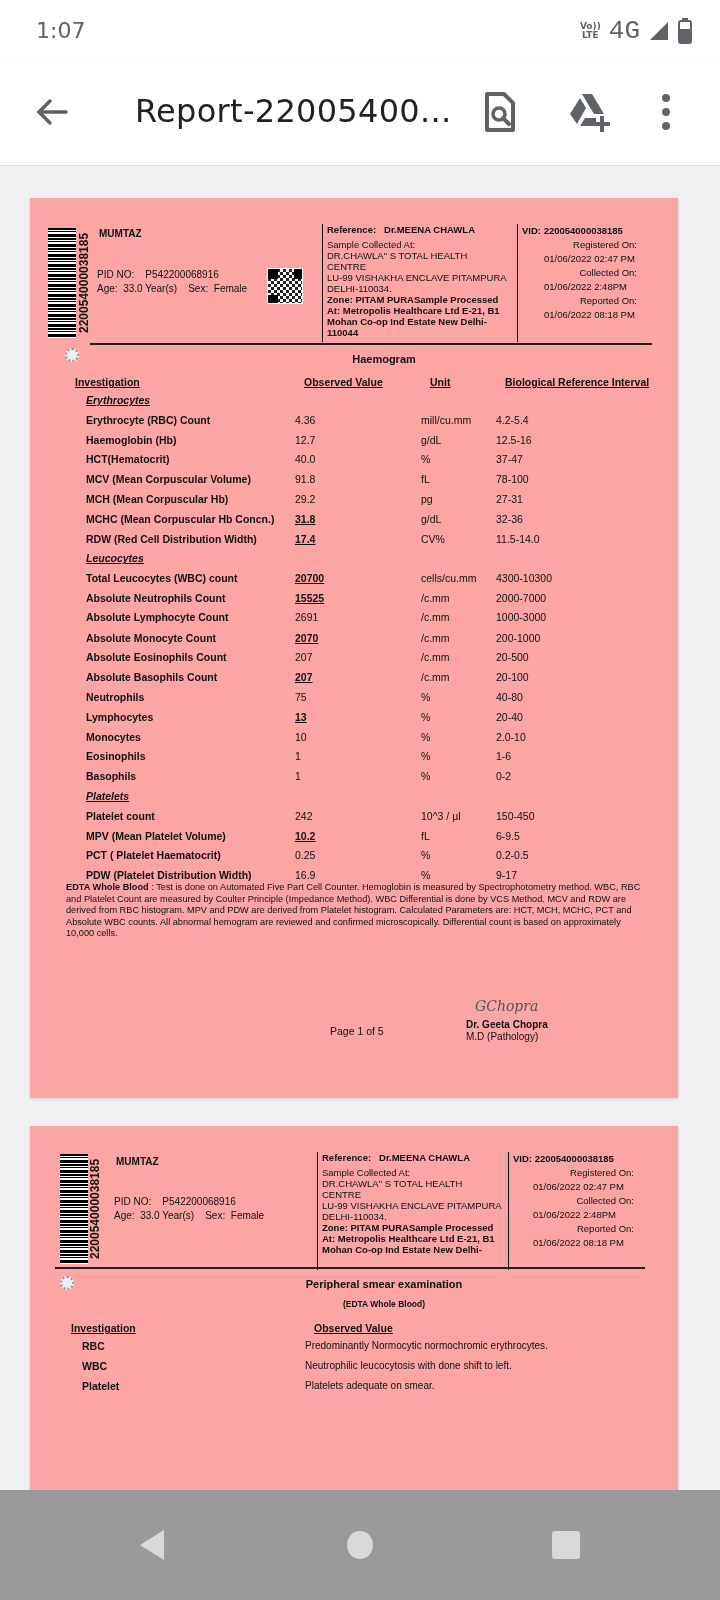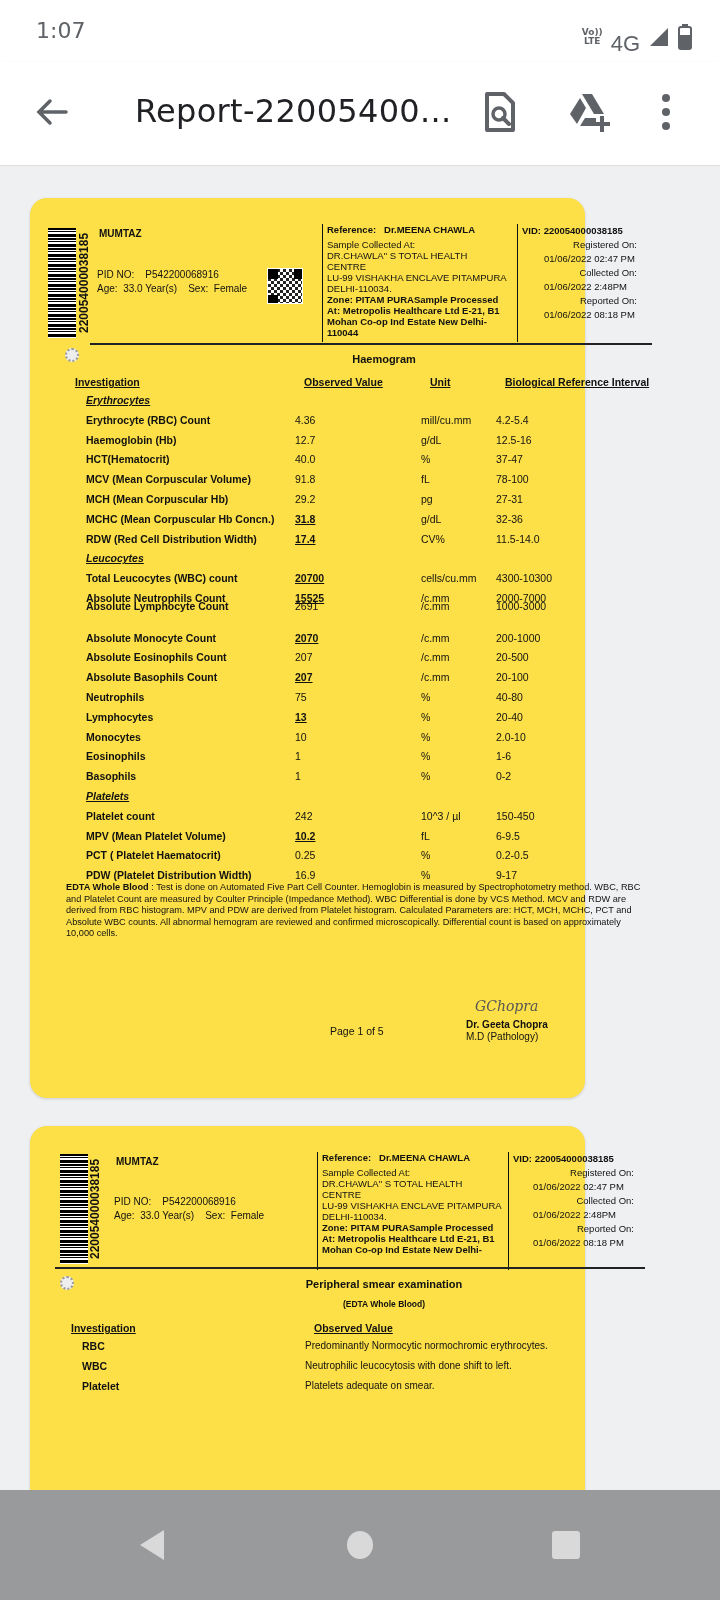--- a/index.html
+++ b/index.html
@@ -1,27 +1,27 @@
 <!DOCTYPE html>
 <html><head>
 <meta charset="utf-8">
 <style>
   * { box-sizing: border-box; margin: 0; padding: 0; }
   html, body { width: 720px; height: 1600px; overflow: hidden; background: #f1f2f4; font-family: "Liberation Sans", sans-serif; }
   .status-bar { position: absolute; top: 0; left: 0; width: 720px; height: 62px; background: #fff; }
   .status-time { position: absolute; left: 36px; top: 18px; font-size: 22px; color: #5f6368; font-family: "DejaVu Sans", sans-serif; }
   .status-icons { position: absolute; right: 28px; top: 16px; display: flex; align-items: center; gap: 8px; color: #5f6368; }
   .volte { font-size: 9px; line-height: 9px; font-weight: bold; text-align: center; font-family: "DejaVu Sans", sans-serif; }
-  .net4g { font-size: 22px; font-family: Liberation Sans, sans-serif; margin-top: 15px; }
+  .net4g { font-size: 26px; font-family: Liberation Mono, monospace; }
   .app-bar { position: absolute; top: 62px; left: 0; width: 720px; height: 104px; background: #fff; border-bottom: 1px solid #e0e0e0; box-shadow: 0 1px 3px rgba(0,0,0,0.08); }
   .back-btn { position: absolute; left: 32px; top: 30px; width: 40px; height: 40px; cursor: pointer; }
   .app-title { position: absolute; left: 135px; top: 30px; font-size: 32px; color: #202124; font-family: "DejaVu Sans", sans-serif; letter-spacing: 0.3px; white-space: nowrap; }
   .act-btn { position: absolute; top: 28px; width: 44px; height: 44px; cursor: pointer; }
   .viewer { position: absolute; top: 166px; left: 0; width: 720px; height: 1434px; background: #eef0f2; overflow: hidden; }
-  .page { position: absolute; left: 30px; width: 555px; background: #fde047; box-shadow: 0 1px 3px rgba(0,0,0,0.15); border-radius: 17px; }
+  .page { position: absolute; left: 30px; width: 648px; background: #fca5a5; box-shadow: 0 1px 3px rgba(0,0,0,0.15); }
   .page1 { top: 32px; height: 900px; }
   .page2 { top: 960px; height: 520px; }
   .hdr { position: absolute; left: 0; top: 0; width: 660px; }
   .barcode { position: absolute; left: 18px; top: 30px; width: 28px; height: 110px;
     background: repeating-linear-gradient(to bottom, #000 0 2px, #fff 2px 3px, #000 3px 4px, #fff 4px 6px, #000 6px 9px, #fff 9px 10px); }
   .barcode-num { position: absolute; left: 47px; top: 30px; width: 16px; height: 110px; writing-mode: vertical-rl; transform: rotate(180deg); font-size: 12px; font-weight: bold; text-align: center; color:#111; }
   .pname { position: absolute; font-size: 10px; font-weight: bold; color:#111; }
   .pinfo { position: absolute; font-size: 10px; color:#111; line-height: 14px; }
   .qr { position: absolute; width: 36px; height: 36px;
     background:
@@ -207,21 +207,21 @@
             <span class="v flag">20700</span>
             <span class="u">cells/cu.mm</span>
             <span class="ri">4300-10300</span>
           </div>
           <div class="row" style="top: 216px;">
             <span class="n">Absolute Neutrophils Count</span>
             <span class="v flag">15525</span>
             <span class="u">/c.mm</span>
             <span class="ri">2000-7000</span>
           </div>
-          <div class="row" style="top: 224px;">
+          <div class="row" style="top: 235px;">
             <span class="n">Absolute Lymphocyte Count</span>
             <span class="v">2691</span>
             <span class="u">/c.mm</span>
             <span class="ri">1000-3000</span>
           </div>
           <div class="row" style="top: 255.6px;">
             <span class="n">Absolute Monocyte Count</span>
             <span class="v flag">2070</span>
             <span class="u">/c.mm</span>
             <span class="ri">200-1000</span>

